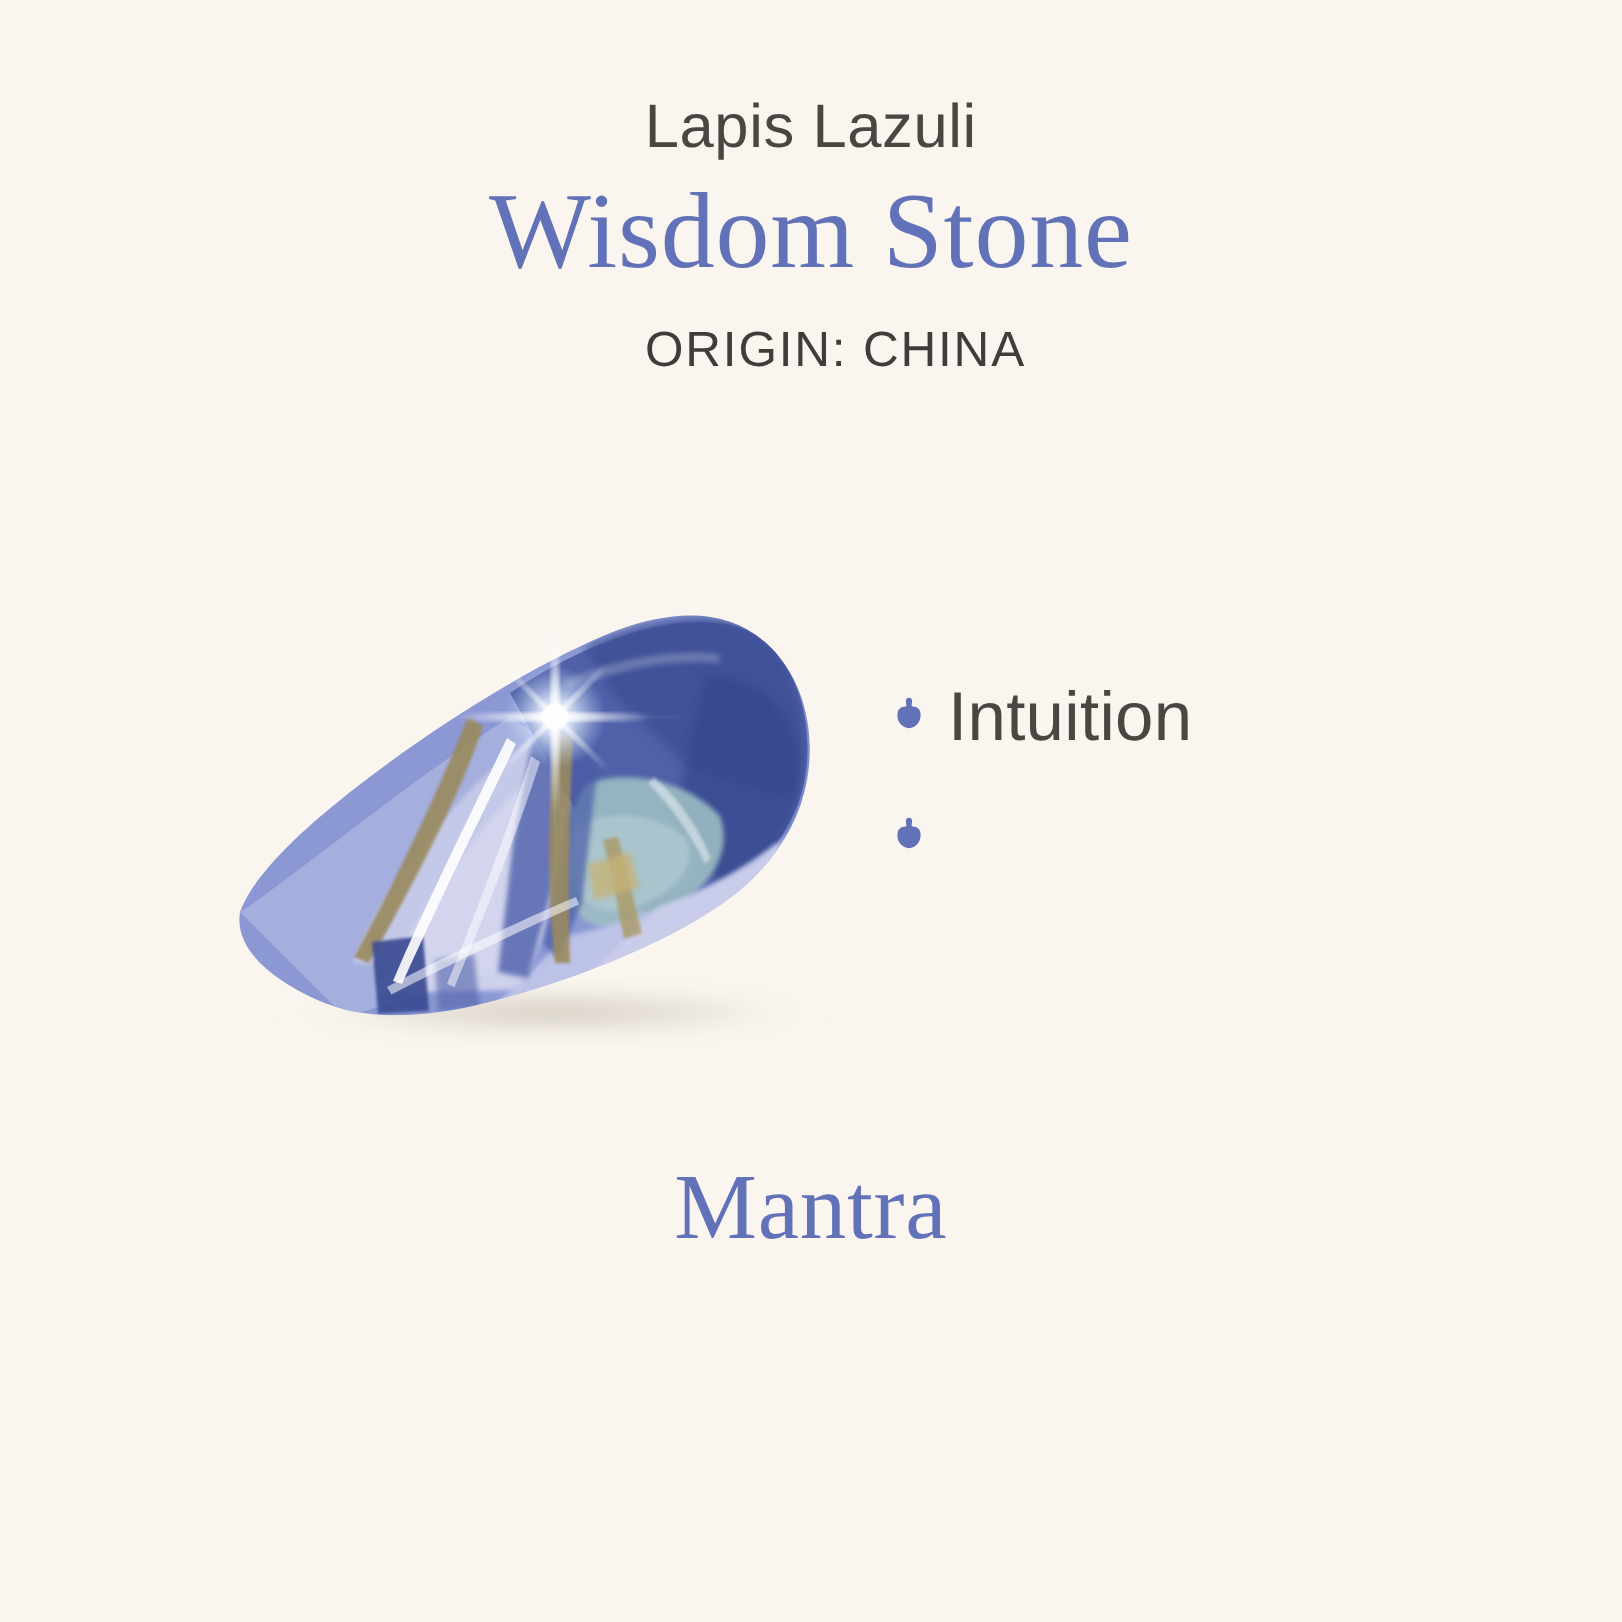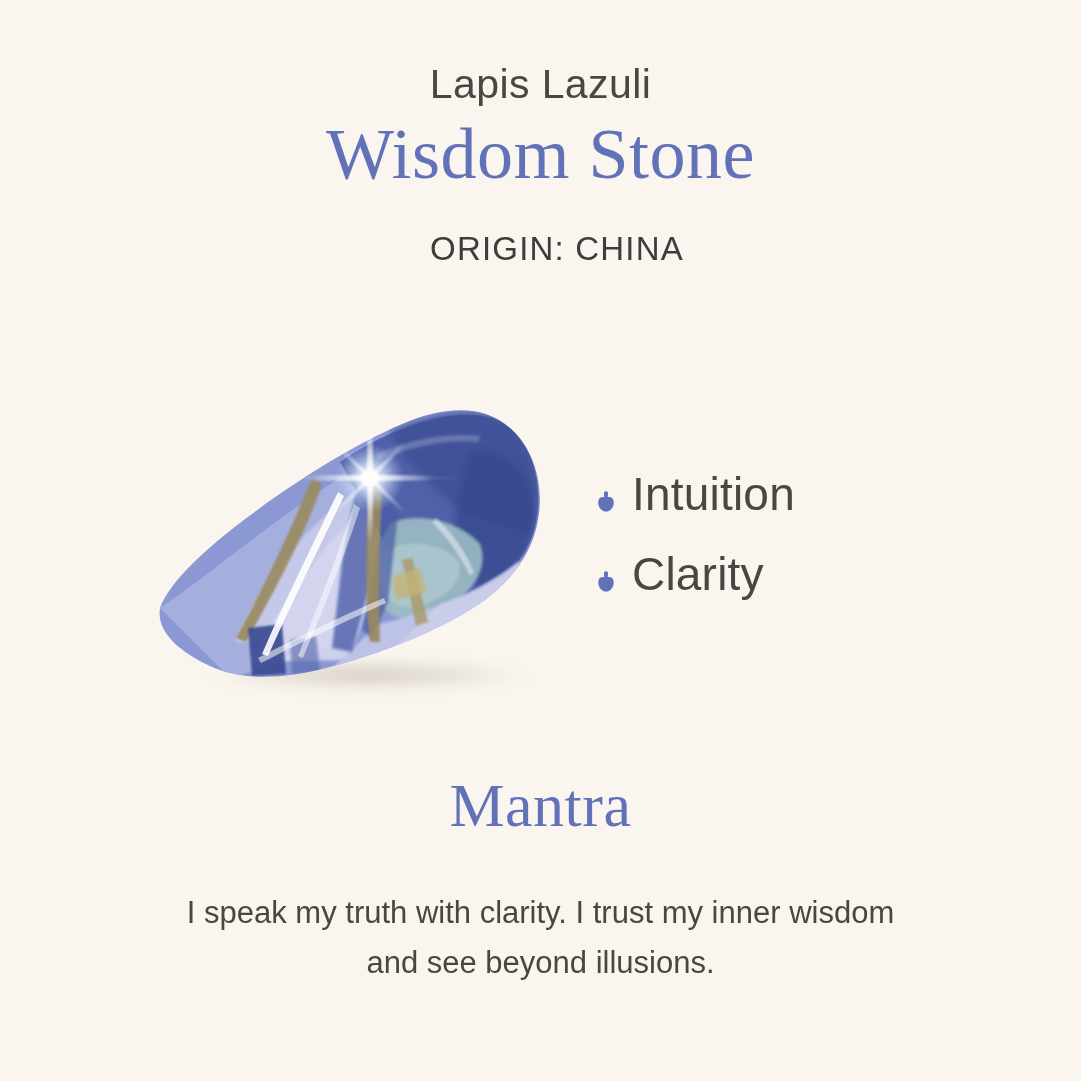--- a/index.html
+++ b/index.html
@@ -48,21 +48,21 @@
     padding-top: 10px;
     font-family: "Liberation Serif", serif;
     font-weight: 400;
     font-size: 72px;
     letter-spacing: 0.5px;
     color: #6272b8;
     line-height: 1.05;
   }
 
   .origin {
-    margin: 16px;
+    margin: 0;
     padding-top: 22px;
     font-family: "Liberation Sans", sans-serif;
     font-weight: 400;
     font-size: 33px;
     letter-spacing: 1.2px;
     color: #3f3d3a;
     line-height: 1.1;
     padding-left: 33px;
   }
 
@@ -89,21 +89,21 @@
   }
 
   .attributes {
     position: absolute;
     left: 596px;
     top: 55px;
     width: 420px;
   }
   .attr-row {
     display: flex;
-    align-items: flex-end;
+    align-items: center;
     height: 80px;
   }
   .attr-bullet {
     width: 20px;
     height: 28px;
     margin-right: 16px;
     flex: 0 0 auto;
     display: block;
   }
   .attr-label {
@@ -289,27 +289,22 @@
 
       <div class="attr-row">
         <svg class="attr-bullet" viewBox="0 0 20 28" xmlns="http://www.w3.org/2000/svg">
           <path d="M10 2.2 c1.5 0 2.1 1.1 2.1 2.6 c0 1.0 -0.4 1.8 -0.4 2.4
                    c0 0.6 0.7 0.9 1.6 0.9 c2.2 0 3.9 1.6 4.3 4.0
                    c0.6 3.8 -0.9 7.0 -3.3 8.8 c-1.3 1.0 -2.8 1.6 -4.3 1.6
                    c-1.5 0 -3.0 -0.6 -4.3 -1.6 c-2.4 -1.8 -3.9 -5.0 -3.3 -8.8
                    c0.4 -2.4 2.1 -4.0 4.3 -4.0 c0.9 0 1.6 -0.3 1.6 -0.9
                    c0 -0.6 -0.4 -1.4 -0.4 -2.4 c0 -1.5 0.6 -2.6 2.1 -2.6 z" fill="#6272b8"></path>
         </svg>
-        <span class="attr-label">Clarity</span>
       </div>
 
     </div>
   </div>
 
   <div class="mantra">
     <h2 class="mantra-title">Mantra</h2>
-    <p class="mantra-text">
-      <span>I speak my truth with clarity. I trust my inner wisdom</span><br>
-      <span>and see beyond illusions.</span>
-    </p>
   </div>
 
 </div>
 
 </body></html>

